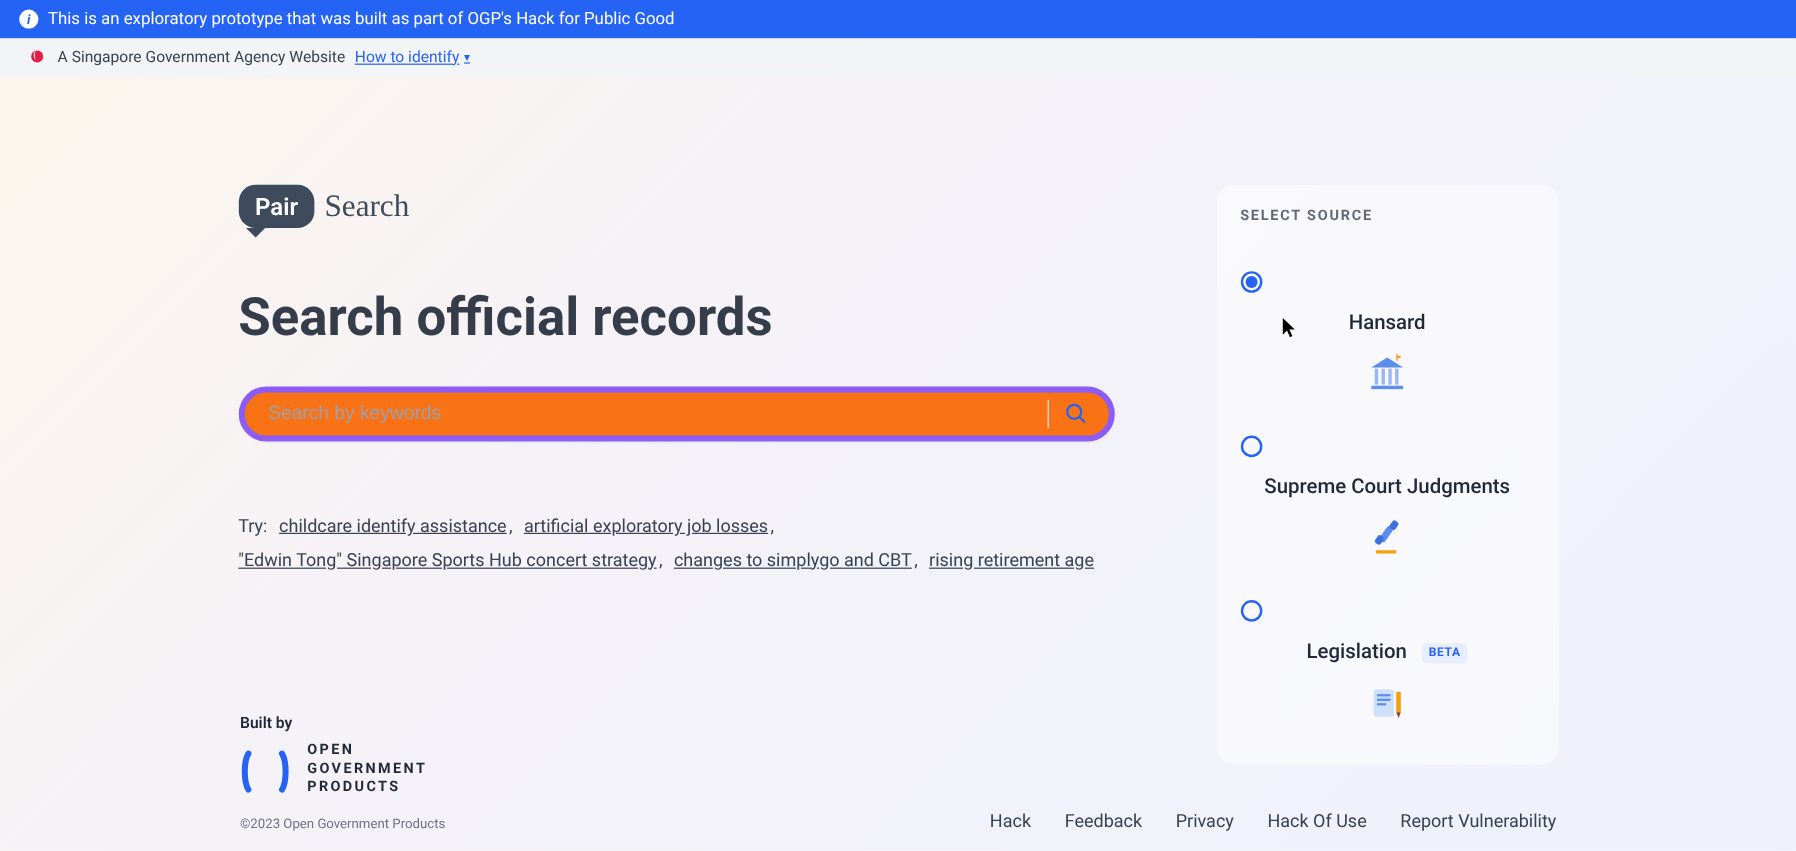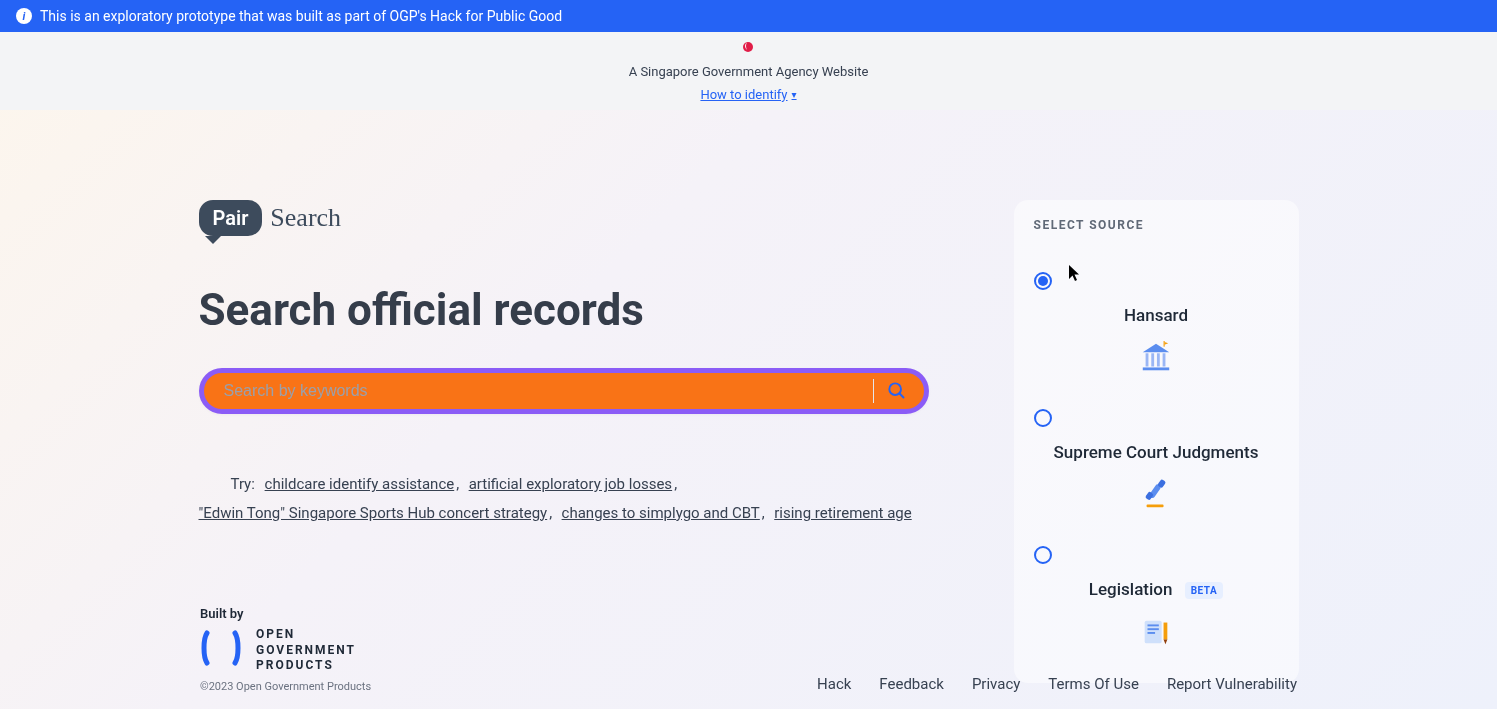--- a/index.html
+++ b/index.html
@@ -38,21 +38,20 @@
 
   
   .gov-bar {
     background: #f3f4f6;
     padding: 8px 24px;
     font-size: 13px;
     display: flex;
     align-items: center;
     gap: 8px;
     color: #374151;
-    flex-direction: column;
   }
   .gov-bar .logo-icon { width: 16px; height: 16px; display:inline-block; }
   .gov-bar .identify-link {
     color: #2563f5;
     text-decoration: underline;
     cursor: pointer;
     display: inline-flex;
     align-items: center;
     gap: 4px;
   }
@@ -142,21 +141,21 @@
     justify-content: center;
   }
 
   
   .try-block {
     font-size: 15px;
     line-height: 1.9;
     color: #374151;
     max-width: 740px;
   }
-  .try-block .try-label { margin-right: 6px; margin-left: 32px; }
+  .try-block .try-label { margin-right: 6px; }
   .try-block a {
     color: #374151;
     text-decoration: underline;
     cursor: pointer;
   }
   .try-block .sep { margin: 0 2px; }
 
   
   .source-panel {
     background: rgba(255,255,255,0.5);
@@ -222,21 +221,21 @@
     position: absolute;
     bottom: 16px;
     left: 0; right: 0;
     padding: 0 200px;
     display: flex;
     align-items: flex-end;
     justify-content: space-between;
   }
   .built-by { font-size: 13px; color:#1f2937; }
   .built-by-label { font-weight:600; margin-bottom:6px; font-size:13px; }
-  .ogp-brand { display:flex; align-items:flex-start; gap:14px; margin-bottom:6px; }
+  .ogp-brand { display:flex; align-items:flex-end; gap:14px; margin-bottom:16px; }
   .ogp-logo { width:42px; height:42px; }
   .ogp-text { font-size:12px; letter-spacing:2px; font-weight:700; line-height:1.3; color:#1f2937;}
   .copyright { font-size:11px; color:#6b7280; }
   .footer-links { display:flex; gap:28px; font-size:15px; color:#374151; }
   .footer-links a { color:#374151; text-decoration:none; cursor:pointer; }
 
   
   .cursor {
     position: absolute;
     left: 1068px; top: 264px;
@@ -373,16 +372,16 @@
         <div>GOVERNMENT</div>
         <div>PRODUCTS</div>
       </div>
     </div>
     <div class="copyright">©2023 Open Government Products</div>
   </div>
   <div class="footer-links">
     <a>Hack</a>
     <a>Feedback</a>
     <a>Privacy</a>
-    <a>Terms Of Use</a>
+    <a>Hack Of Use</a>
     <a>Report Vulnerability</a>
   </div>
 </div>
 
 </body></html>

